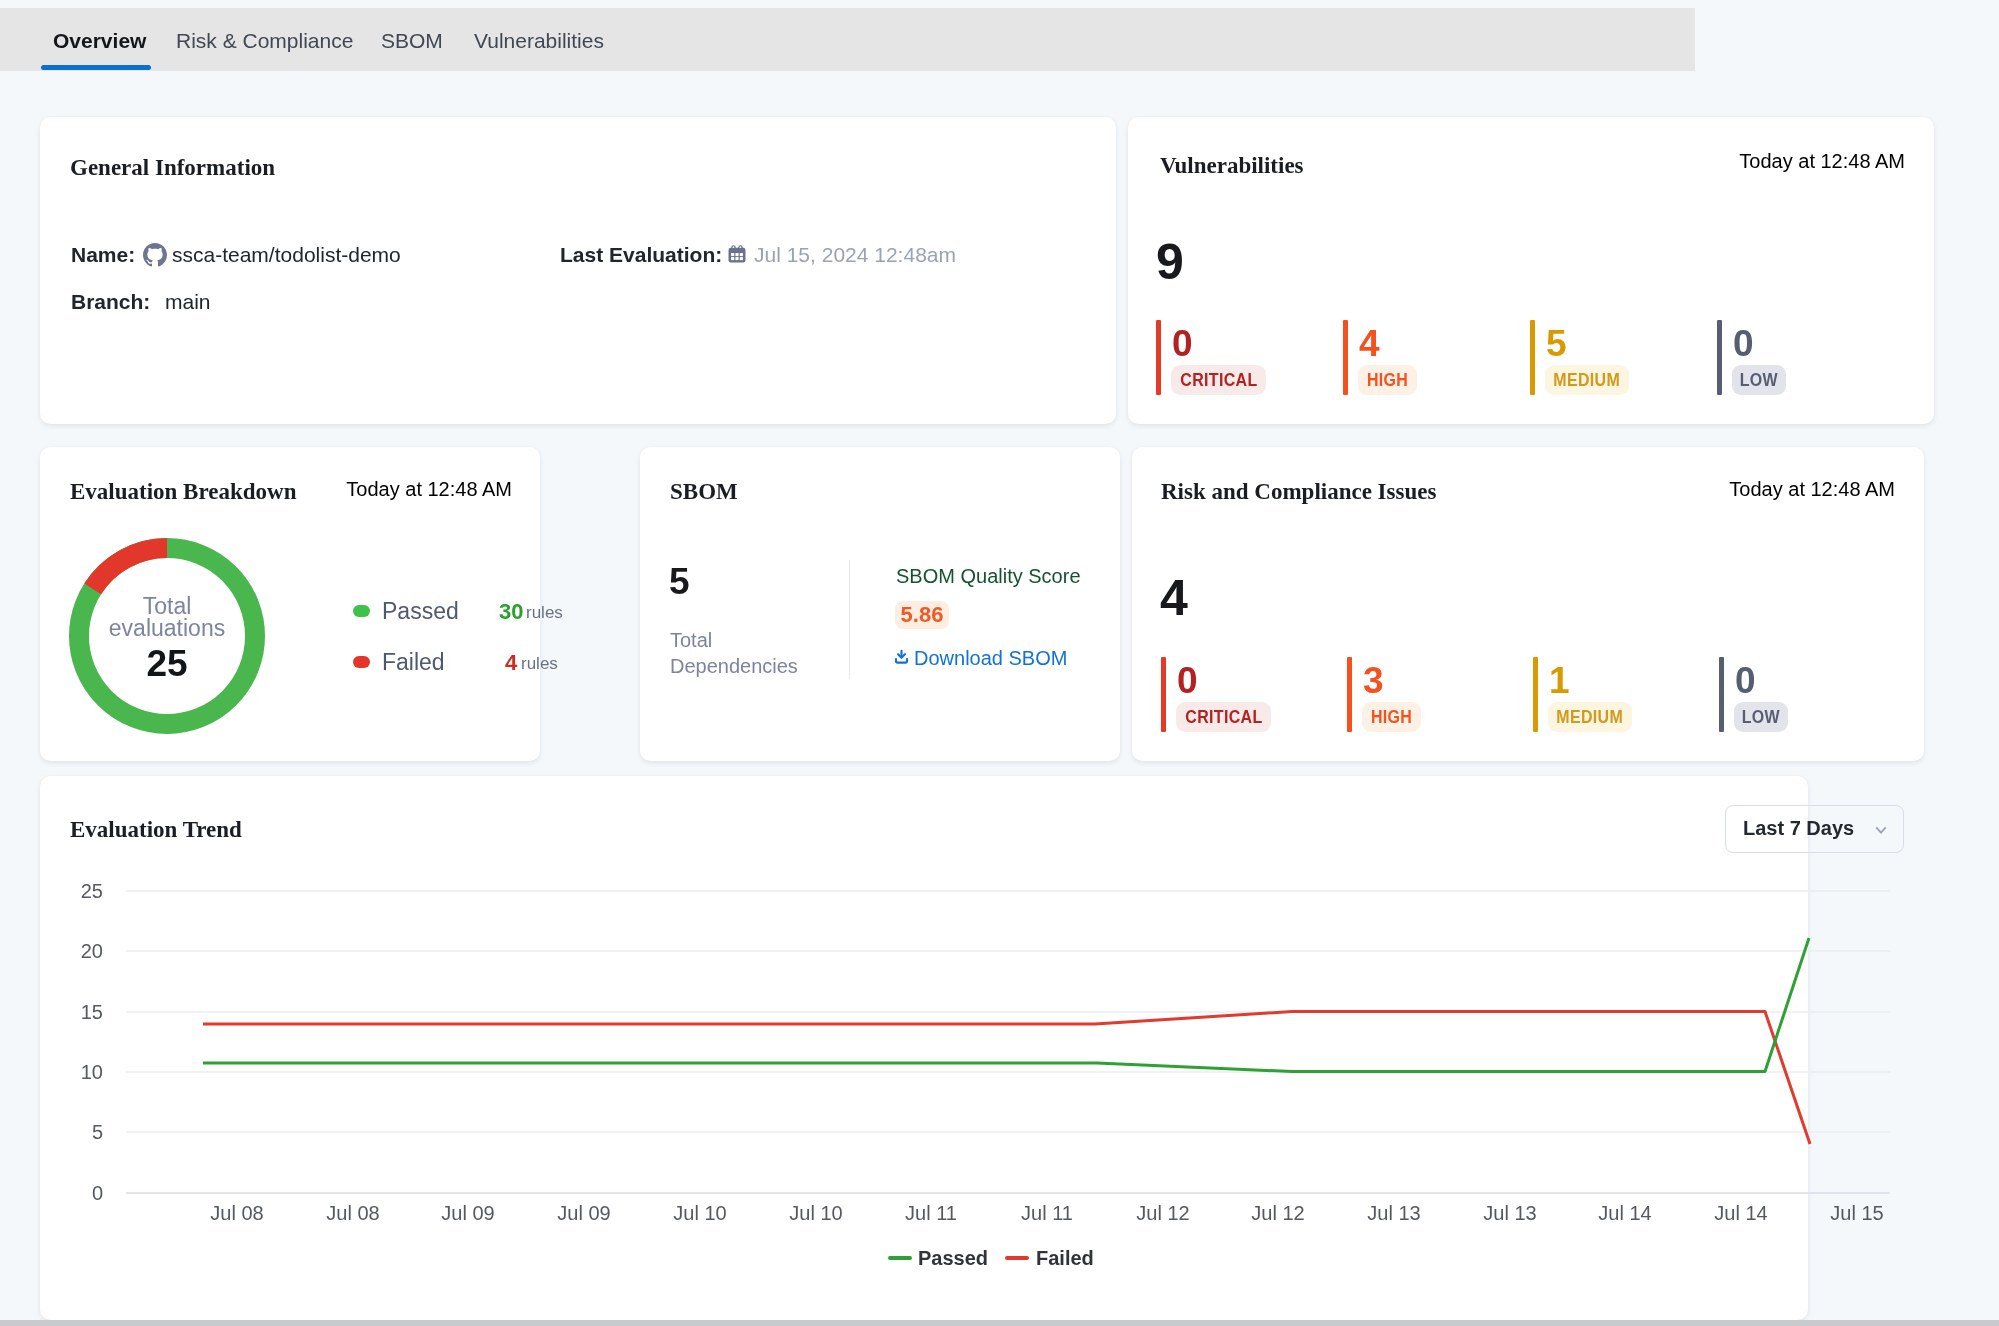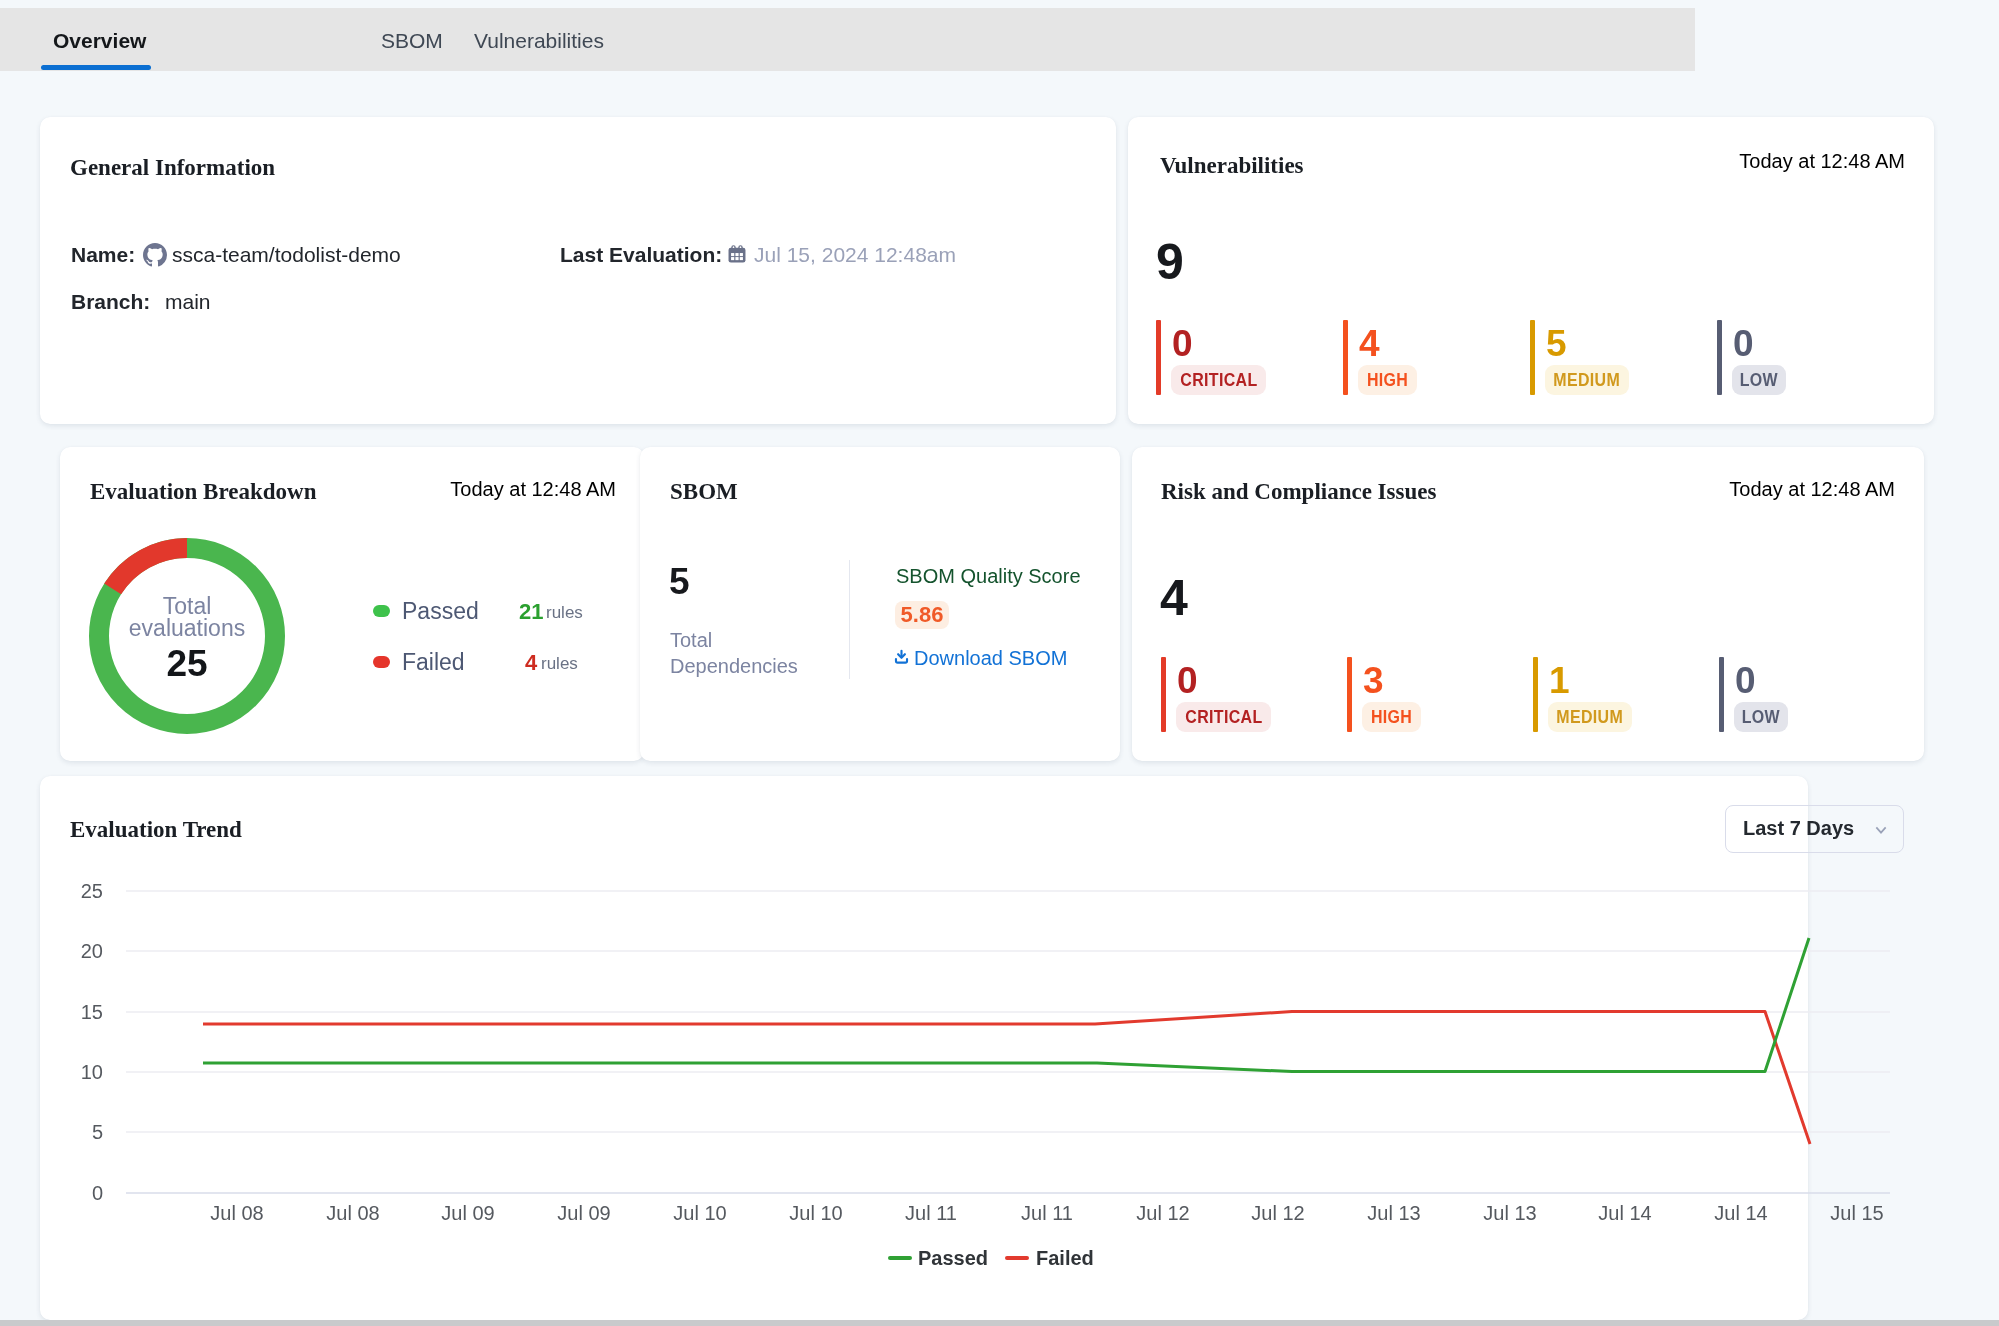--- a/index.html
+++ b/index.html
@@ -15,20 +15,21 @@
   .chip { position:absolute; border-radius:9px; font-weight:bold; font-size:19px; text-align:center; line-height:30px; height:30px; }
   .chip span { display:inline-block; transform:scaleX(0.84); transform-origin:center; letter-spacing:0.4px; }
   .sevbar { position:absolute; width:5px; height:75px; border-radius:1px; }
   .sevnum { position:absolute; font-size:37px; font-weight:bold; line-height:40px; }
 </style>
 </head>
 <body>
 
 <div class="abs" style="left:0;top:8px;width:1695px;height:63px;background:#e5e5e5;">
   <span class="abs" style="left:53px;top:0;line-height:66px;font-size:21px;font-weight:bold;color:#14171a;">Overview</span>
+  <span class="abs" style="left:176px;top:0;line-height:66px;font-size:21px;font-weight:500;color:#3f4854;">Risk &amp; Compliance</span>
   <span class="abs" style="left:381px;top:0;line-height:66px;font-size:21px;font-weight:500;color:#3f4854;">SBOM</span>
   <span class="abs" style="left:474px;top:0;line-height:66px;font-size:21px;font-weight:500;color:#3f4854;">Vulnerabilities</span>
   <div class="abs" style="left:41px;top:57px;width:110px;height:5px;border-radius:3px;background:#0b6fd2;"></div>
 </div>
 
 <div class="card" style="left:40px;top:117px;width:1076px;height:307px;">
   <div class="abs title" style="left:30px;top:37px;">General Information</div>
   <div class="abs lbl" style="left:31px;top:124px;">Name:</div>
   <svg class="abs" style="left:103px;top:126px;" width="24" height="24" viewBox="0 0 16 16" fill="#6e7590">
       <path d="M8 0C3.58 0 0 3.58 0 8c0 3.54 2.29 6.53 5.47 7.59.4.07.55-.17.55-.38 0-.19-.01-.82-.01-1.49-2.01.37-2.53-.49-2.69-.94-.09-.23-.48-.94-.82-1.13-.28-.15-.68-.52-.01-.53.63-.01 1.08.58 1.23.82.72 1.21 1.87.87 2.33.66.07-.52.28-.87.51-1.07-1.78-.2-3.64-.89-3.64-3.95 0-.87.31-1.59.82-2.15-.08-.2-.36-1.02.08-2.12 0 0 .67-.21 2.2.82.64-.18 1.32-.27 2-.27s1.36.09 2 .27c1.53-1.04 2.2-.82 2.2-.82.44 1.1.16 1.92.08 2.12.51.56.82 1.27.82 2.15 0 3.07-1.87 3.75-3.65 3.95.29.25.54.73.54 1.48 0 1.07-.01 1.93-.01 2.2 0 .21.15.46.55.38A8.01 8.01 0 0 0 16 8c0-4.42-3.58-8-8-8z"></path>
@@ -67,33 +68,33 @@
   <div class="sevnum" style="left:231px;top:207px;color:#f4511e;">4</div>
   <div class="chip" style="left:230px;top:248px;width:59px;background:#fdf0e4;color:#f4511e;"><span>HIGH</span></div>
   <div class="sevbar" style="left:402px;top:203px;background:#d89a00;"></div>
   <div class="sevnum" style="left:418px;top:207px;color:#d89a00;">5</div>
   <div class="chip" style="left:417px;top:248px;width:84px;background:#fcf5e0;color:#d1991d;"><span>MEDIUM</span></div>
   <div class="sevbar" style="left:589px;top:203px;background:#575d73;"></div>
   <div class="sevnum" style="left:605px;top:207px;color:#575d73;">0</div>
   <div class="chip" style="left:604px;top:248px;width:54px;background:#e3e4eb;color:#575d73;"><span>LOW</span></div>
 </div>
 
-<div class="card" style="left:40px;top:447px;width:584px;height:314px;margin-left:20px;">
+<div class="card" style="left:40px;top:447px;width:500px;height:314px;">
   <div class="abs title" style="left:30px;top:31px;">Evaluation Breakdown</div>
   <div class="abs today" style="right:28px;top:28px;">Today at 12:48 AM</div>
   <svg class="abs" style="left:29px;top:91px;" width="196" height="196" viewBox="0 0 196 196">
     <circle cx="98" cy="98" r="88" fill="none" stroke="#4ab64e" stroke-width="20"></circle>
     <path d="M 23.66 50.93 A 88 88 0 0 1 98 10" fill="none" stroke="#e2382c" stroke-width="20"></path>
   </svg>
   <div class="abs muted" style="left:47px;top:148px;width:160px;text-align:center;line-height:22px;font-size:23px;">Total<br>evaluations</div>
   <div class="abs" style="left:47px;top:198px;width:160px;text-align:center;font-size:37px;font-weight:bold;color:#131619;line-height:37px;">25</div>
 
   <div class="abs" style="left:313px;top:158px;width:17px;height:12px;border-radius:6px;background:#3ec24b;"></div>
   <div class="abs" style="left:342px;top:150px;font-size:23px;color:#4d5873;line-height:28px;">Passed</div>
-  <div class="abs" style="left:459px;top:152px;font-size:22px;font-weight:bold;color:#2ba02f;line-height:26px;">21</div>
+  <div class="abs" style="left:459px;top:152px;font-size:22px;font-weight:bold;color:#2ba02f;line-height:26px;">30</div>
   <div class="abs" style="left:486px;top:155px;font-size:17px;color:#6a7285;line-height:22px;">rules</div>
   <div class="abs" style="left:313px;top:209px;width:17px;height:12px;border-radius:6px;background:#e5352b;"></div>
   <div class="abs" style="left:342px;top:201px;font-size:23px;color:#4d5873;line-height:28px;">Failed</div>
   <div class="abs" style="left:465px;top:203px;font-size:22px;font-weight:bold;color:#ce2c20;line-height:26px;">4</div>
   <div class="abs" style="left:481px;top:206px;font-size:17px;color:#6a7285;line-height:22px;">rules</div>
 </div>
 
 <div class="card" style="left:640px;top:447px;width:480px;height:314px;">
   <div class="abs title" style="left:30px;top:31px;">SBOM</div>
   <div class="abs" style="left:29px;top:116px;font-size:37px;font-weight:bold;color:#17191d;line-height:37px;">5</div>

